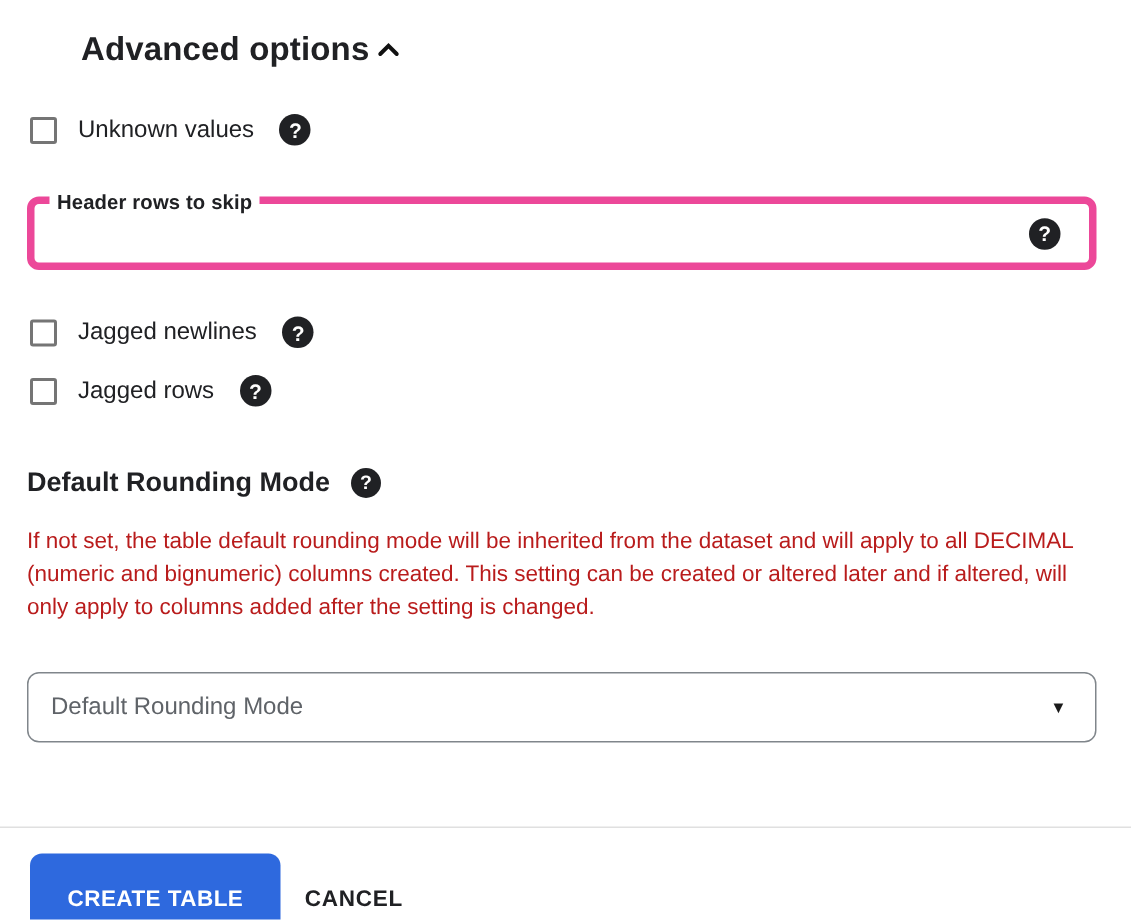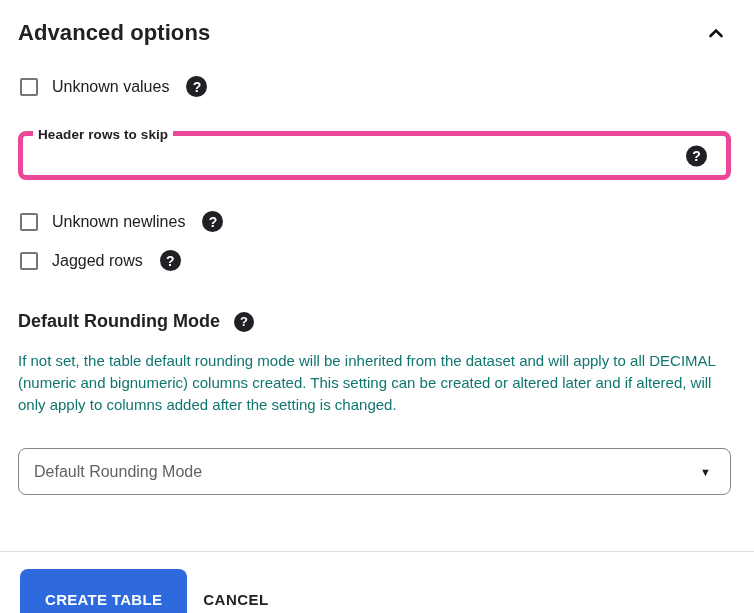--- a/index.html
+++ b/index.html
@@ -3,22 +3,22 @@
 <meta charset="utf-8">
 <style>
   * { margin: 0; padding: 0; box-sizing: border-box; }
   html, body { width: 754px; height: 613px; background: #ffffff; overflow: hidden; }
   body { font-family: "Liberation Sans", "DejaVu Sans", sans-serif; color: #202124; }
 
   .container { padding: 0 23px 0 18px; }
 
   
   .panel-header {
-    display: flex; align-items: center; justify-content: space-between;
-    margin-top: 19px; height: 27px;
+    display: flex; align-items: center; 
+    margin-top: 19px; height: 27px; margin-left: 36px;
   }
   .panel-title { font-size: 22px; font-weight: 700; color: #202124; letter-spacing: 0.1px; }
   .collapse-btn {
     width: 26px; height: 26px; display: flex; align-items: center; justify-content: center;
     background: none; border: none; cursor: pointer; margin-right: 2px;
   }
 
   
   .cb-row { display: flex; align-items: center; }
   .cb-row.first { margin-top: 30px; }
@@ -50,21 +50,21 @@
     border: none; outline: none; font-size: 16px; color: #202124;
     font-family: "Liberation Sans", "DejaVu Sans", sans-serif; background: transparent;
   }
   .field-help { position: absolute; right: 19px; top: 50%; transform: translateY(-50%); margin-left: 0; }
 
   
   .section-heading-row { display: flex; align-items: center; margin-top: 40px; }
   .section-heading { font-size: 18px; font-weight: 700; color: #202124; }
   .section-heading-row .help-icon { margin-left: 14px; width: 20px; height: 20px; font-size: 13px; }
   .section-desc {
-    margin-top: 18px; font-size: 15px; line-height: 22px; color: #0f766e; max-width: 714px;
+    margin-top: 18px; font-size: 15px; line-height: 22px; color: #b91c1c; max-width: 714px;
   }
 
   
   .select-box {
     position: relative; margin-top: 32px; height: 47px;
     border: 1px solid #80868b; border-radius: 8px; background: #fff;
     display: flex; align-items: center; cursor: pointer;
   }
   .select-value { font-size: 16px; color: #5f6368; margin-left: 15px; }
   .select-caret {
@@ -109,21 +109,21 @@
     <span class="help-icon">?</span>
   </div>
 
   <div class="outlined-field">
     <span class="field-label">Header rows to skip</span>
     <span class="help-icon field-help">?</span>
   </div>
 
   <div class="cb-row second">
     <span class="checkbox"></span>
-    <span class="cb-label">Unknown newlines</span>
+    <span class="cb-label">Jagged newlines</span>
     <span class="help-icon">?</span>
   </div>
 
   <div class="cb-row third">
     <span class="checkbox"></span>
     <span class="cb-label">Jagged rows</span>
     <span class="help-icon">?</span>
   </div>
 
   <div class="section-heading-row">

